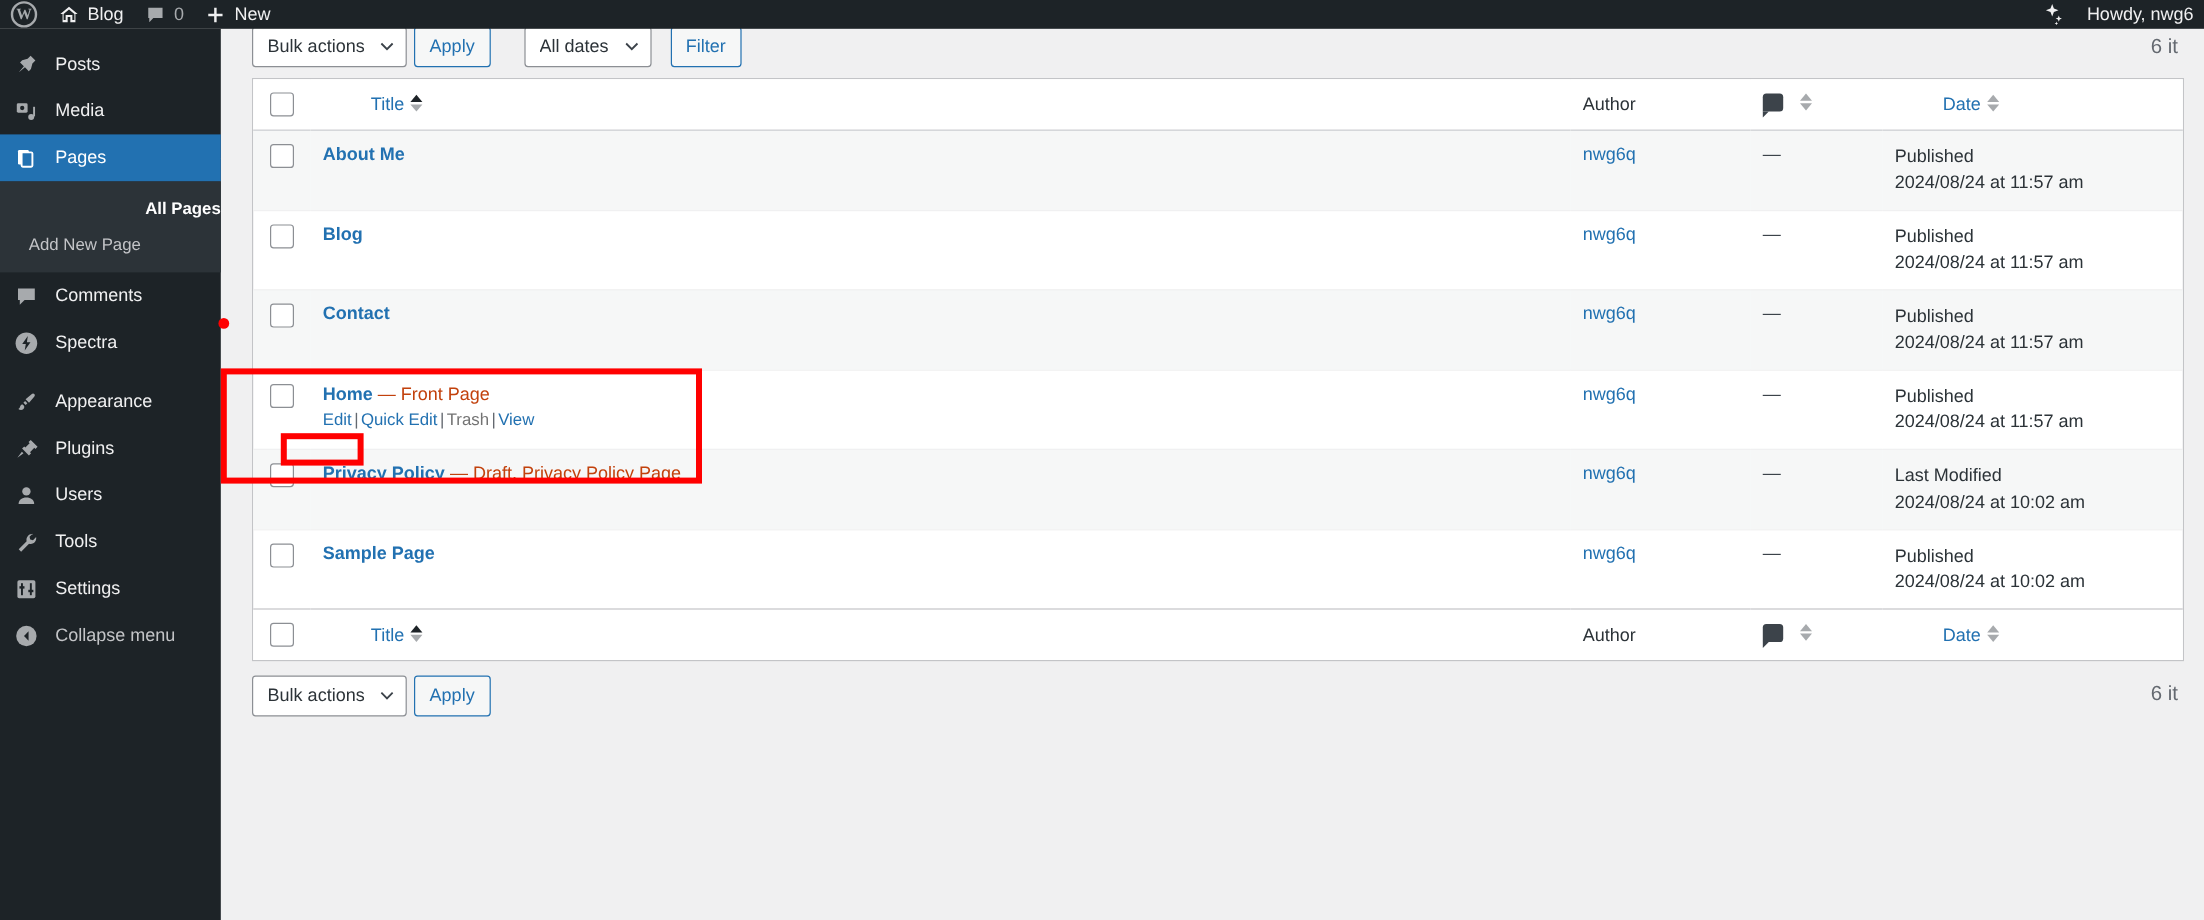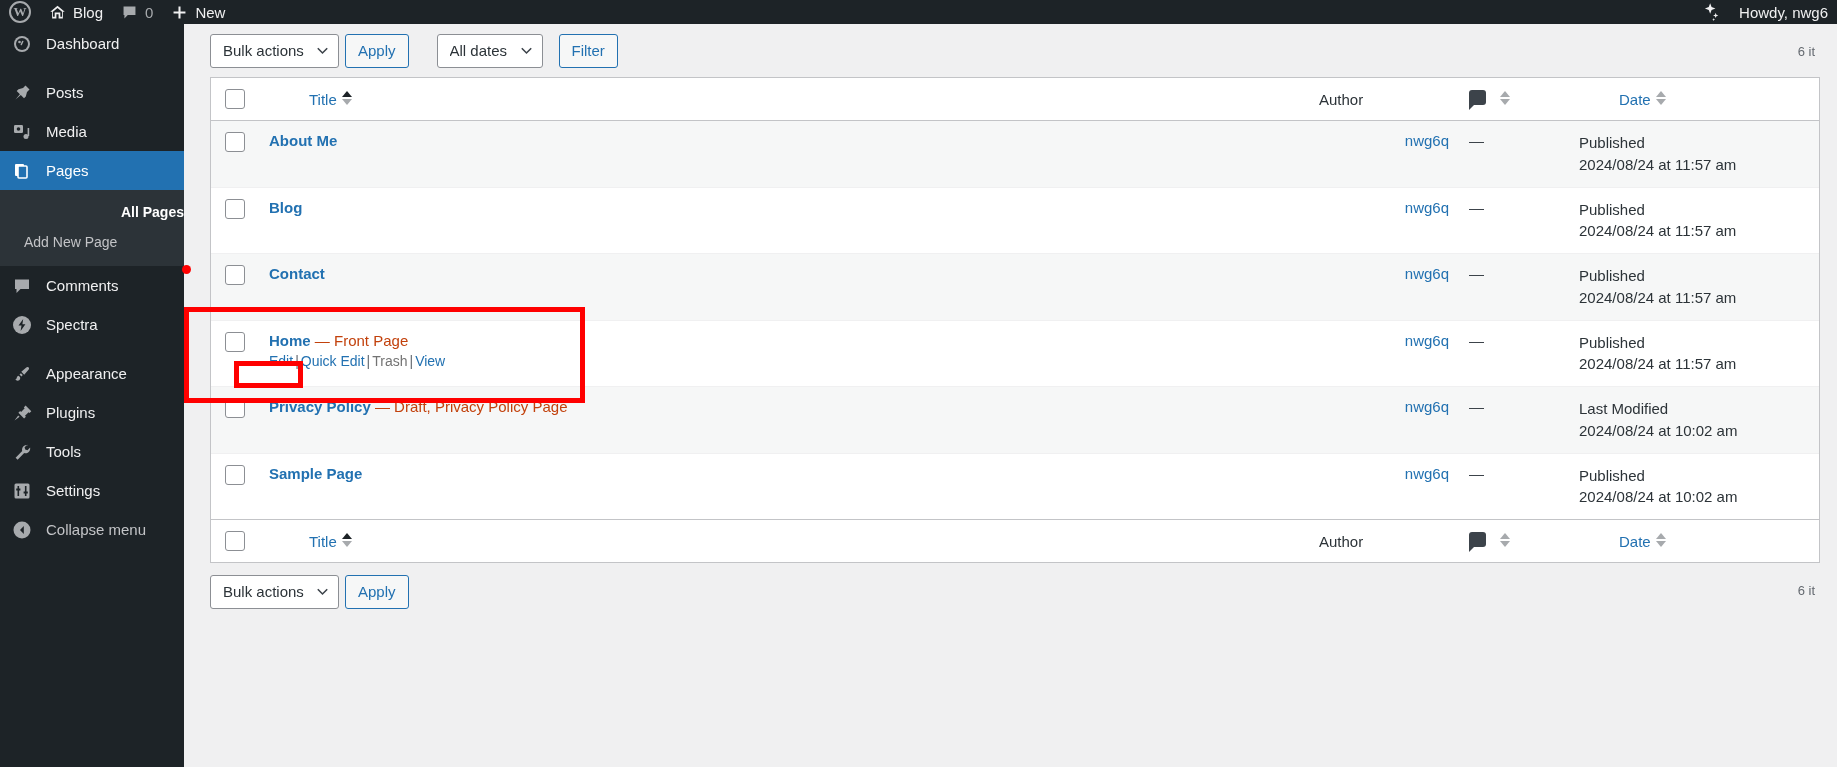--- a/index.html
+++ b/index.html
@@ -81,21 +81,21 @@
 
   
   #sidebar-dot {
     position: absolute; left: 182px; top: 265px;
     width: 9px; height: 9px; border-radius: 50%;
     background: #f00; z-index: 45;
   }
 
   
   #wpcontent {
-    position: absolute; top: 24px; left: 184px;
+    position: absolute; top: 12px; left: 184px;
     width: 1653px; height: 743px;
     background: #f0f0f1;
     padding: 0 0 0 0;
     overflow: hidden;
   }
   .tablenav {
     height: 53px; display: flex; align-items: center;
     padding: 0 22px 0 26px; position: relative;
   }
   .tablenav.bottom { padding-top: 4px; }
@@ -119,21 +119,21 @@
   .btn {
     height: 34px; padding: 0 12px;
     border: 1px solid #2271b1; border-radius: 3px;
     background: #f6f7f7; color: #2271b1;
     font-size: 15px; font-family: "Liberation Sans", sans-serif;
     cursor: pointer; line-height: 32px;
   }
   .displaying-num {
     position: absolute; right: 22px; top: 50%;
     transform: translateY(-50%);
-    color: #646970; font-size: 13px; white-space: nowrap;
+    color: #646970; font-size: 17px; white-space: nowrap;
   }
 
   
   table.wp-list-table {
     width: 1610px; margin-left: 26px;
     border-collapse: separate; border-spacing: 0;
     background: #fff;
     border: 1px solid #c3c4c7;
     border-radius: 0;
     table-layout: fixed;
@@ -143,21 +143,21 @@
     background: #fff;
     font-size: 15px; font-weight: normal;
     text-align: left; color: #2c3338;
     height: 43px; padding: 0 10px;
     vertical-align: middle;
     border-bottom: 1px solid #c3c4c7;
   }
   table.wp-list-table tfoot th { border-bottom: none; border-top: 1px solid #c3c4c7; }
   th.col-cb, td.col-cb { width: 48px; padding-left: 14px !important; }
   th.col-title, td.col-title { width: auto; }
-  th.col-author, td.col-author { width: 150px; text-align: right; }
+  th.col-author, td.col-author { width: 150px; text-align: left; }
   th.col-comments, td.col-comments { width: 110px; }
   th.col-date, td.col-date { width: 250px; }
 
   .sortlink { color: #2271b1; text-decoration: none; display: inline-flex; align-items: flex-start; gap: 5px; margin-left: 40px; }
   .sorter { display: inline-flex; flex-direction: column; line-height: 0; }
   .sorter .up { width: 0; height: 0; border-left: 5px solid transparent; border-right: 5px solid transparent; border-bottom: 6px solid #1d2327; margin-bottom: 2px; }
   .sorter .down { width: 0; height: 0; border-left: 5px solid transparent; border-right: 5px solid transparent; border-top: 6px solid #a7aaad; }
 
   .cb-box {
     width: 20px; height: 20px;
@@ -243,31 +243,20 @@
         </svg>
     </span>
   </div>
   <div class="ab-item">
     <span class="howdy-txt">Howdy, nwg6</span>
   </div>
 </div>
 
 <div id="adminmenu">
 
-  <div class="menu-item">
-    <span class="mi-ico">
-      <svg width="20" height="20" viewBox="0 0 20 20">
-          <circle cx="10" cy="10" r="8"></circle>
-          <circle cx="10" cy="10" r="6" fill="#1d2327"></circle>
-          <circle cx="7.5" cy="8" r="1.3" fill="#a7aaad"></circle>
-          <rect x="9.3" y="6.5" width="1.4" height="5" rx=".7" fill="#a7aaad" transform="rotate(25 10 9)"></rect>
-        </svg>
-    </span>
-    <span>Dashboard</span>
-  </div>
 
 
   <div class="menu-gap"></div>
 
   <div class="menu-item">
     <span class="mi-ico">
       <svg width="20" height="20" viewBox="0 0 20 20">
           <path d="M13.5 2.5 11 5l-4.5 1.2-1.8 1.8 3.2 3.2-4.4 5.3 5.3-4.4 3.2 3.2 1.8-1.8L15 9l2.5-2.5-4-4z"></path>
         </svg>
     </span>
@@ -333,20 +322,29 @@
 
   <div class="menu-item">
     <span class="mi-ico">
       <svg width="20" height="20" viewBox="0 0 20 20">
           <path d="M13.6 2.6 11.8 4.4l.9.9-3.6 3.6-.9-.9-1.8 1.8 5.7 5.7 1.8-1.8-.9-.9 3.6-3.6.9.9 1.8-1.8-5.7-5.7zM6.2 12.4 2.5 17.5l5.1-3.7-1.4-1.4z"></path>
         </svg>
     </span>
     <span>Plugins</span>
   </div>
 
+  <div class="menu-item">
+    <span class="mi-ico">
+      <svg width="20" height="20" viewBox="0 0 20 20">
+          <circle cx="10" cy="6.5" r="3.5"></circle>
+          <path d="M3.5 17c0-3.6 2.9-5.5 6.5-5.5s6.5 1.9 6.5 5.5H3.5z"></path>
+        </svg>
+    </span>
+    <span>Users</span>
+  </div>
 
   <div class="menu-item">
     <span class="mi-ico">
       <svg width="20" height="20" viewBox="0 0 20 20">
           <path d="M15.7 3.2a4.7 4.7 0 0 0-5.5 5.9l-6.6 6.6 2 2 6.6-6.6a4.7 4.7 0 0 0 5.9-5.5l-2.6 2.6-2.3-.6-.6-2.3 2.6-2.6z"></path>
         </svg>
     </span>
     <span>Tools</span>
   </div>
 

